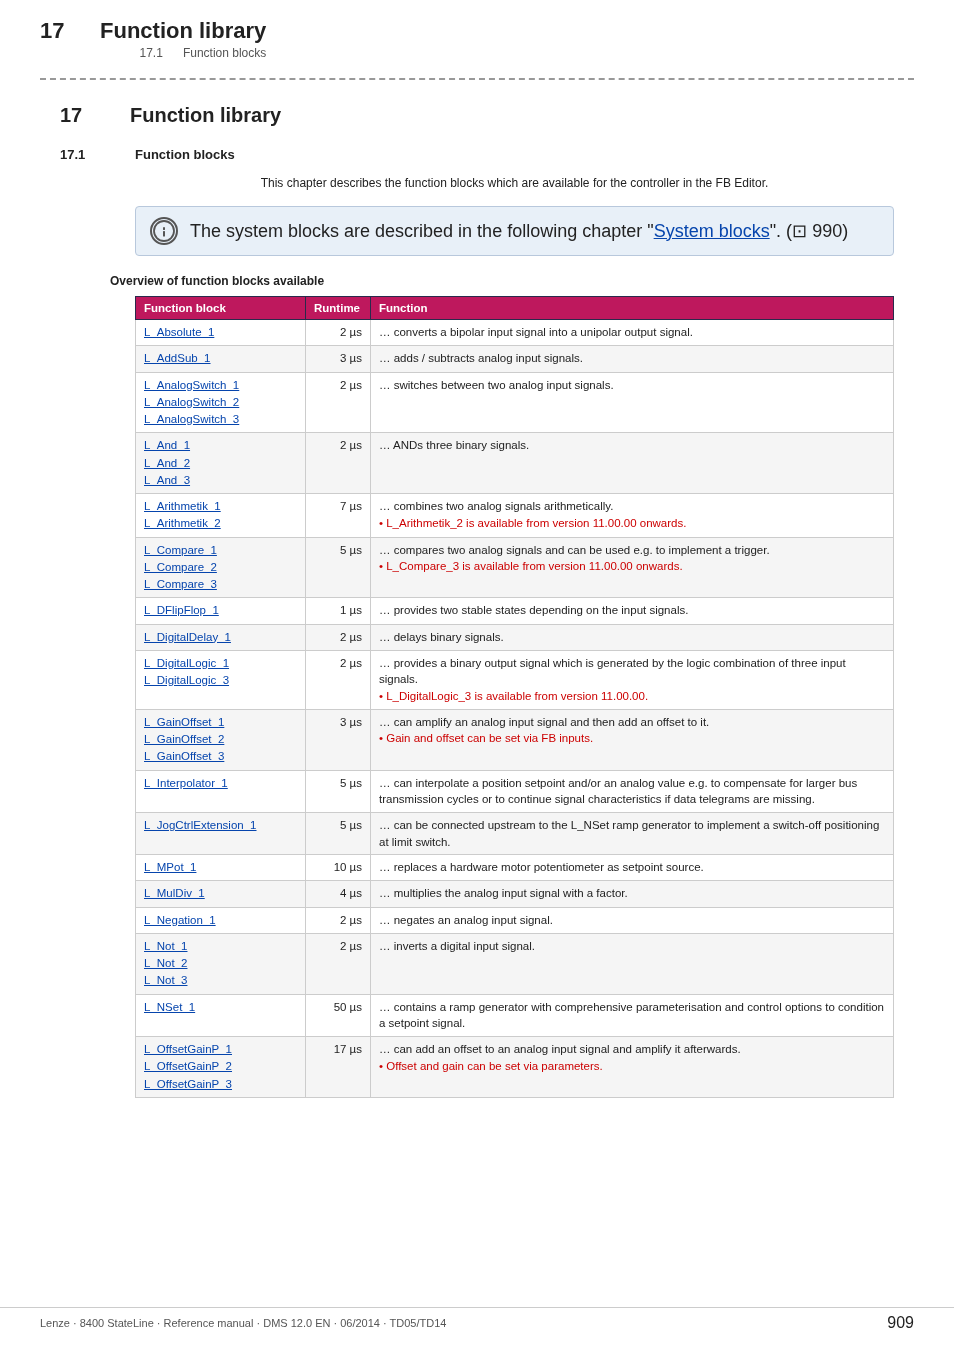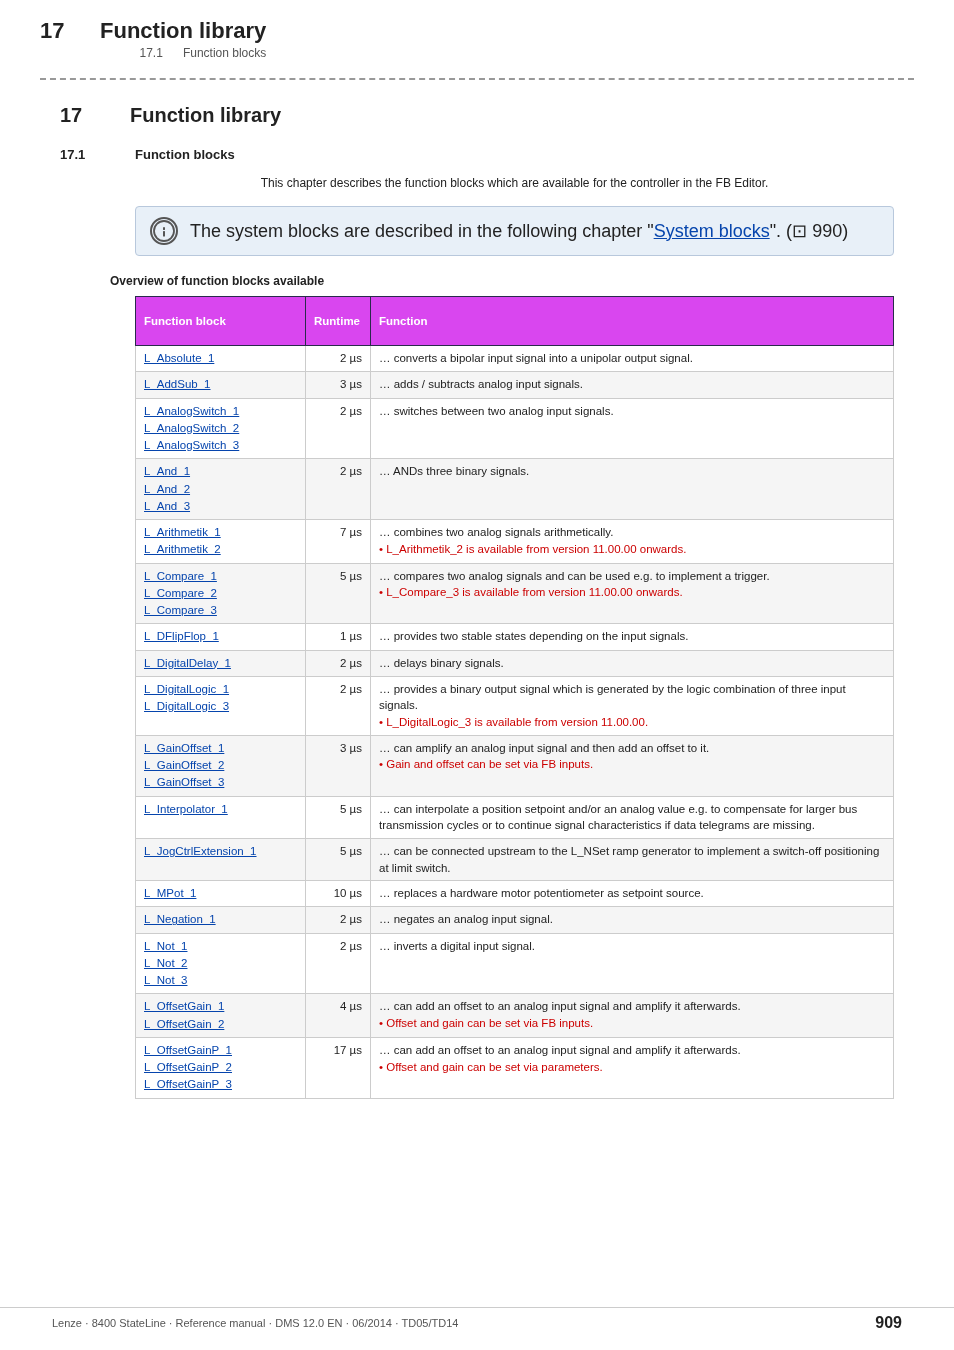--- a/index.html
+++ b/index.html
@@ -146,24 +146,24 @@
     }
 
     
     .func-table {
       margin-left: 75px;
       width: calc(100% - 75px);
       border-collapse: collapse;
       font-size: 11.5px;
     }
     .func-table th {
-      background: #d946ef;
+      background: #be185d;
       color: #fff;
       font-weight: bold;
-      padding: 18px 8px;
+      padding: 5px 8px;
       text-align: left;
       border: 1px solid #2a2a4c;
     }
     .func-table td {
       padding: 4px 8px;
       border: 1px solid #ccc;
       vertical-align: top;
       line-height: 1.45;
     }
     .func-table tr:nth-child(even) td {
@@ -185,32 +185,32 @@
     .func-highlight {
       color: #c00;
     }
 
     
     .page-footer {
       position: absolute;
       bottom: 18px;
       left: 0;
       right: 0;
-      padding: 0 52px;
+      padding: 0 40px;
       display: flex;
       justify-content: space-between;
       align-items: center;
       font-size: 11px;
       color: #555;
       border-top: 1px solid #ccc;
       padding-top: 6px;
     }
     .page-num {
       font-size: 16px;
-      font-weight: bold;
+      font-weight: normal;
       color: #222;
     }
   </style>
 </head>
 <body>
 
 <div class="page-header">
   <span class="header-chapter-num">17</span>
   <div class="header-right">
     <span class="header-title-main">Function library</span>
@@ -358,41 +358,47 @@
         </tr>
         <tr>
           <td>
             <a class="func-link" href="#">L_MPot_1</a>
           </td>
           <td class="runtime-col">10 µs</td>
           <td><span>… replaces a hardware motor potentiometer as setpoint source.</span></td>
         </tr>
         <tr>
           <td>
+            <a class="func-link" href="#">L_MulDiv_1</a>
+          </td>
+          <td class="runtime-col">4 µs</td>
+          <td><span>… multiplies the analog input signal with a factor.</span></td>
+        </tr>
+        <tr>
+          <td>
             <a class="func-link" href="#">L_Negation_1</a>
           </td>
           <td class="runtime-col">2 µs</td>
           <td><span>… negates an analog input signal.</span></td>
         </tr>
         <tr>
           <td>
             <a class="func-link" href="#">L_Not_1</a>
             <a class="func-link" href="#">L_Not_2</a>
             <a class="func-link" href="#">L_Not_3</a>
           </td>
           <td class="runtime-col">2 µs</td>
           <td><span>… inverts a digital input signal.</span></td>
         </tr>
         <tr>
           <td>
-            <a class="func-link" href="#">L_OffsetGain_1</a>
-            <a class="func-link" href="#">L_OffsetGain_2</a>
-          </td>
-          <td class="runtime-col">4 µs</td>
-          <td><span>… can add an offset to an analog input signal and amplify it afterwards.</span><br><span class="func-highlight">• Offset and gain can be set via FB inputs.</span></td>
+            <a class="func-link" href="#">L_NSet_1</a>
+          </td>
+          <td class="runtime-col">50 µs</td>
+          <td><span>… contains a ramp generator with comprehensive parameterisation and control options to condition a setpoint signal.</span></td>
         </tr>
         <tr>
           <td>
             <a class="func-link" href="#">L_OffsetGainP_1</a>
             <a class="func-link" href="#">L_OffsetGainP_2</a>
             <a class="func-link" href="#">L_OffsetGainP_3</a>
           </td>
           <td class="runtime-col">17 µs</td>
           <td><span>… can add an offset to an analog input signal and amplify it afterwards.</span><br><span class="func-highlight">• Offset and gain can be set via parameters.</span></td>
         </tr>

